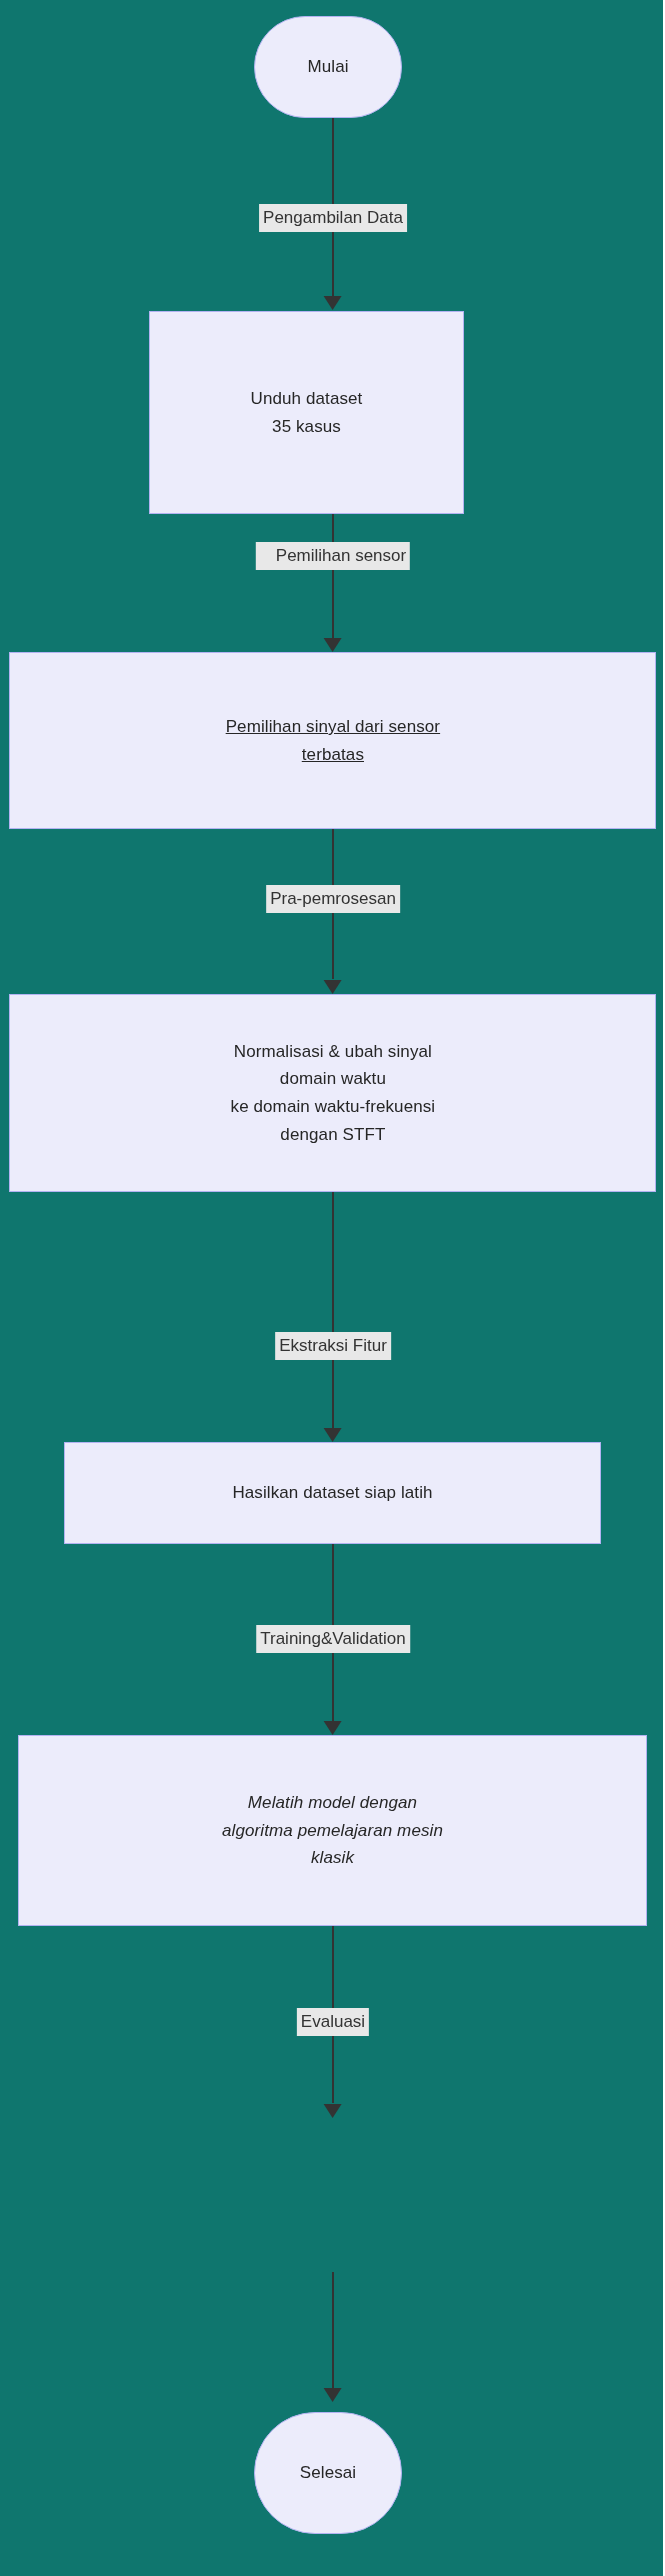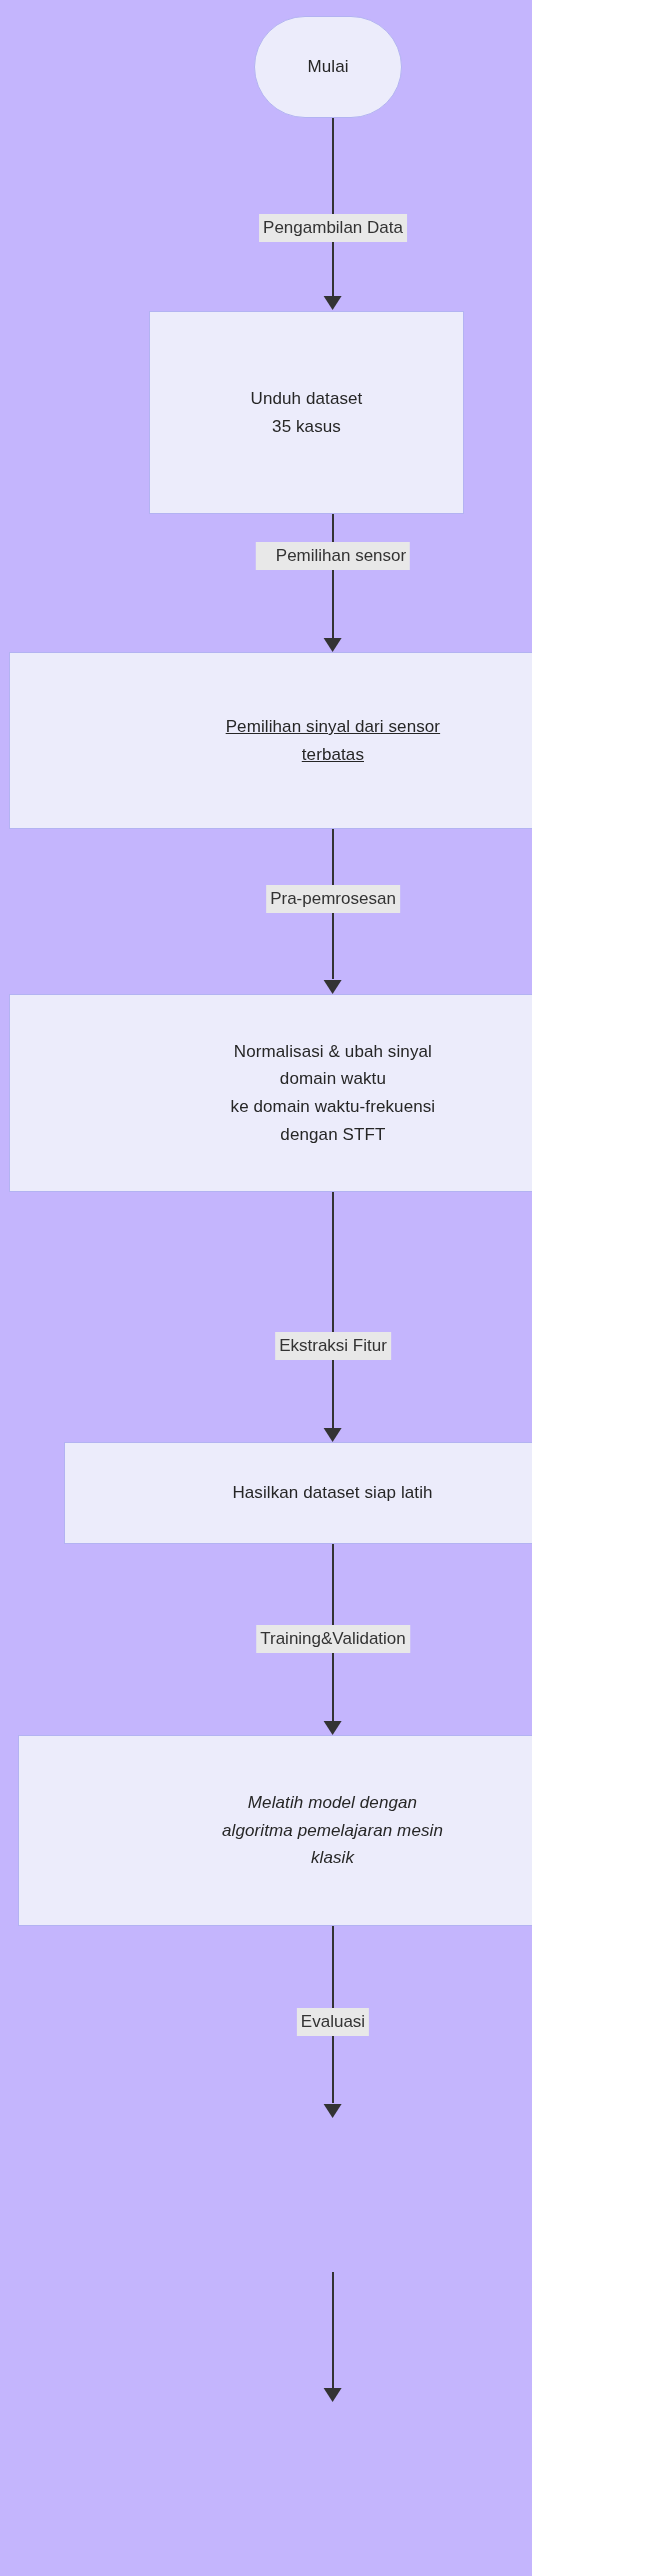--- a/index.html
+++ b/index.html
@@ -6,23 +6,23 @@
   html, body {
     margin: 0;
     padding: 0;
     background: #ffffff;
   }
   body {
     font-family: "Liberation Sans", "DejaVu Sans", sans-serif;
   }
   #flowchart-root {
     position: relative;
-    width: 532px;
+    width: 663px;
     height: 2576px;
-    background: #c4b5fd;
+    background: #0f766e;
     overflow: hidden;
   }
 
   
   .node {
     position: absolute;
     background: #ececfb;
     border: 1.3px solid #b3b3f2;
     color: #262626;
     display: flex;
@@ -79,21 +79,21 @@
 <body>
 
 <div id="flowchart-root">
 
   <div class="node terminal" style="left:254px; top:16px; width:148px; height:102px;">
     <span class="node-label">Mulai</span>
   </div>
 
   <div class="connector" style="top:118px; height:178px;"></div>
   <div class="arrowhead" style="top:296px;"></div>
-  <div class="edge-label" style="top:214px;">Pengambilan Data</div>
+  <div class="edge-label" style="top:204px;">Pengambilan Data</div>
 
   <div class="node" style="left:149px; top:311px; width:315px; height:203px;">
     <span class="node-label">Unduh dataset
 35 kasus</span>
   </div>
 
   <div class="connector" style="top:514px; height:124px;"></div>
   <div class="arrowhead" style="top:638px;"></div>
   <div class="edge-label" style="top:542px;padding-left:20px;">Pemilihan sensor</div>
 
@@ -132,15 +132,18 @@
   </div>
 
   <div class="connector" style="top:1926px; height:177px;"></div>
   <div class="arrowhead" style="top:2104px;"></div>
   <div class="edge-label" style="top:2008px;">Evaluasi</div>
 
 
   <div class="connector" style="top:2272px; height:116px;"></div>
   <div class="arrowhead" style="top:2388px;"></div>
 
+  <div class="node terminal" style="left:254px; top:2412px; width:148px; height:122px;">
+    <span class="node-label">Selesai</span>
+  </div>
 
 </div>
 
 
 </body></html>

